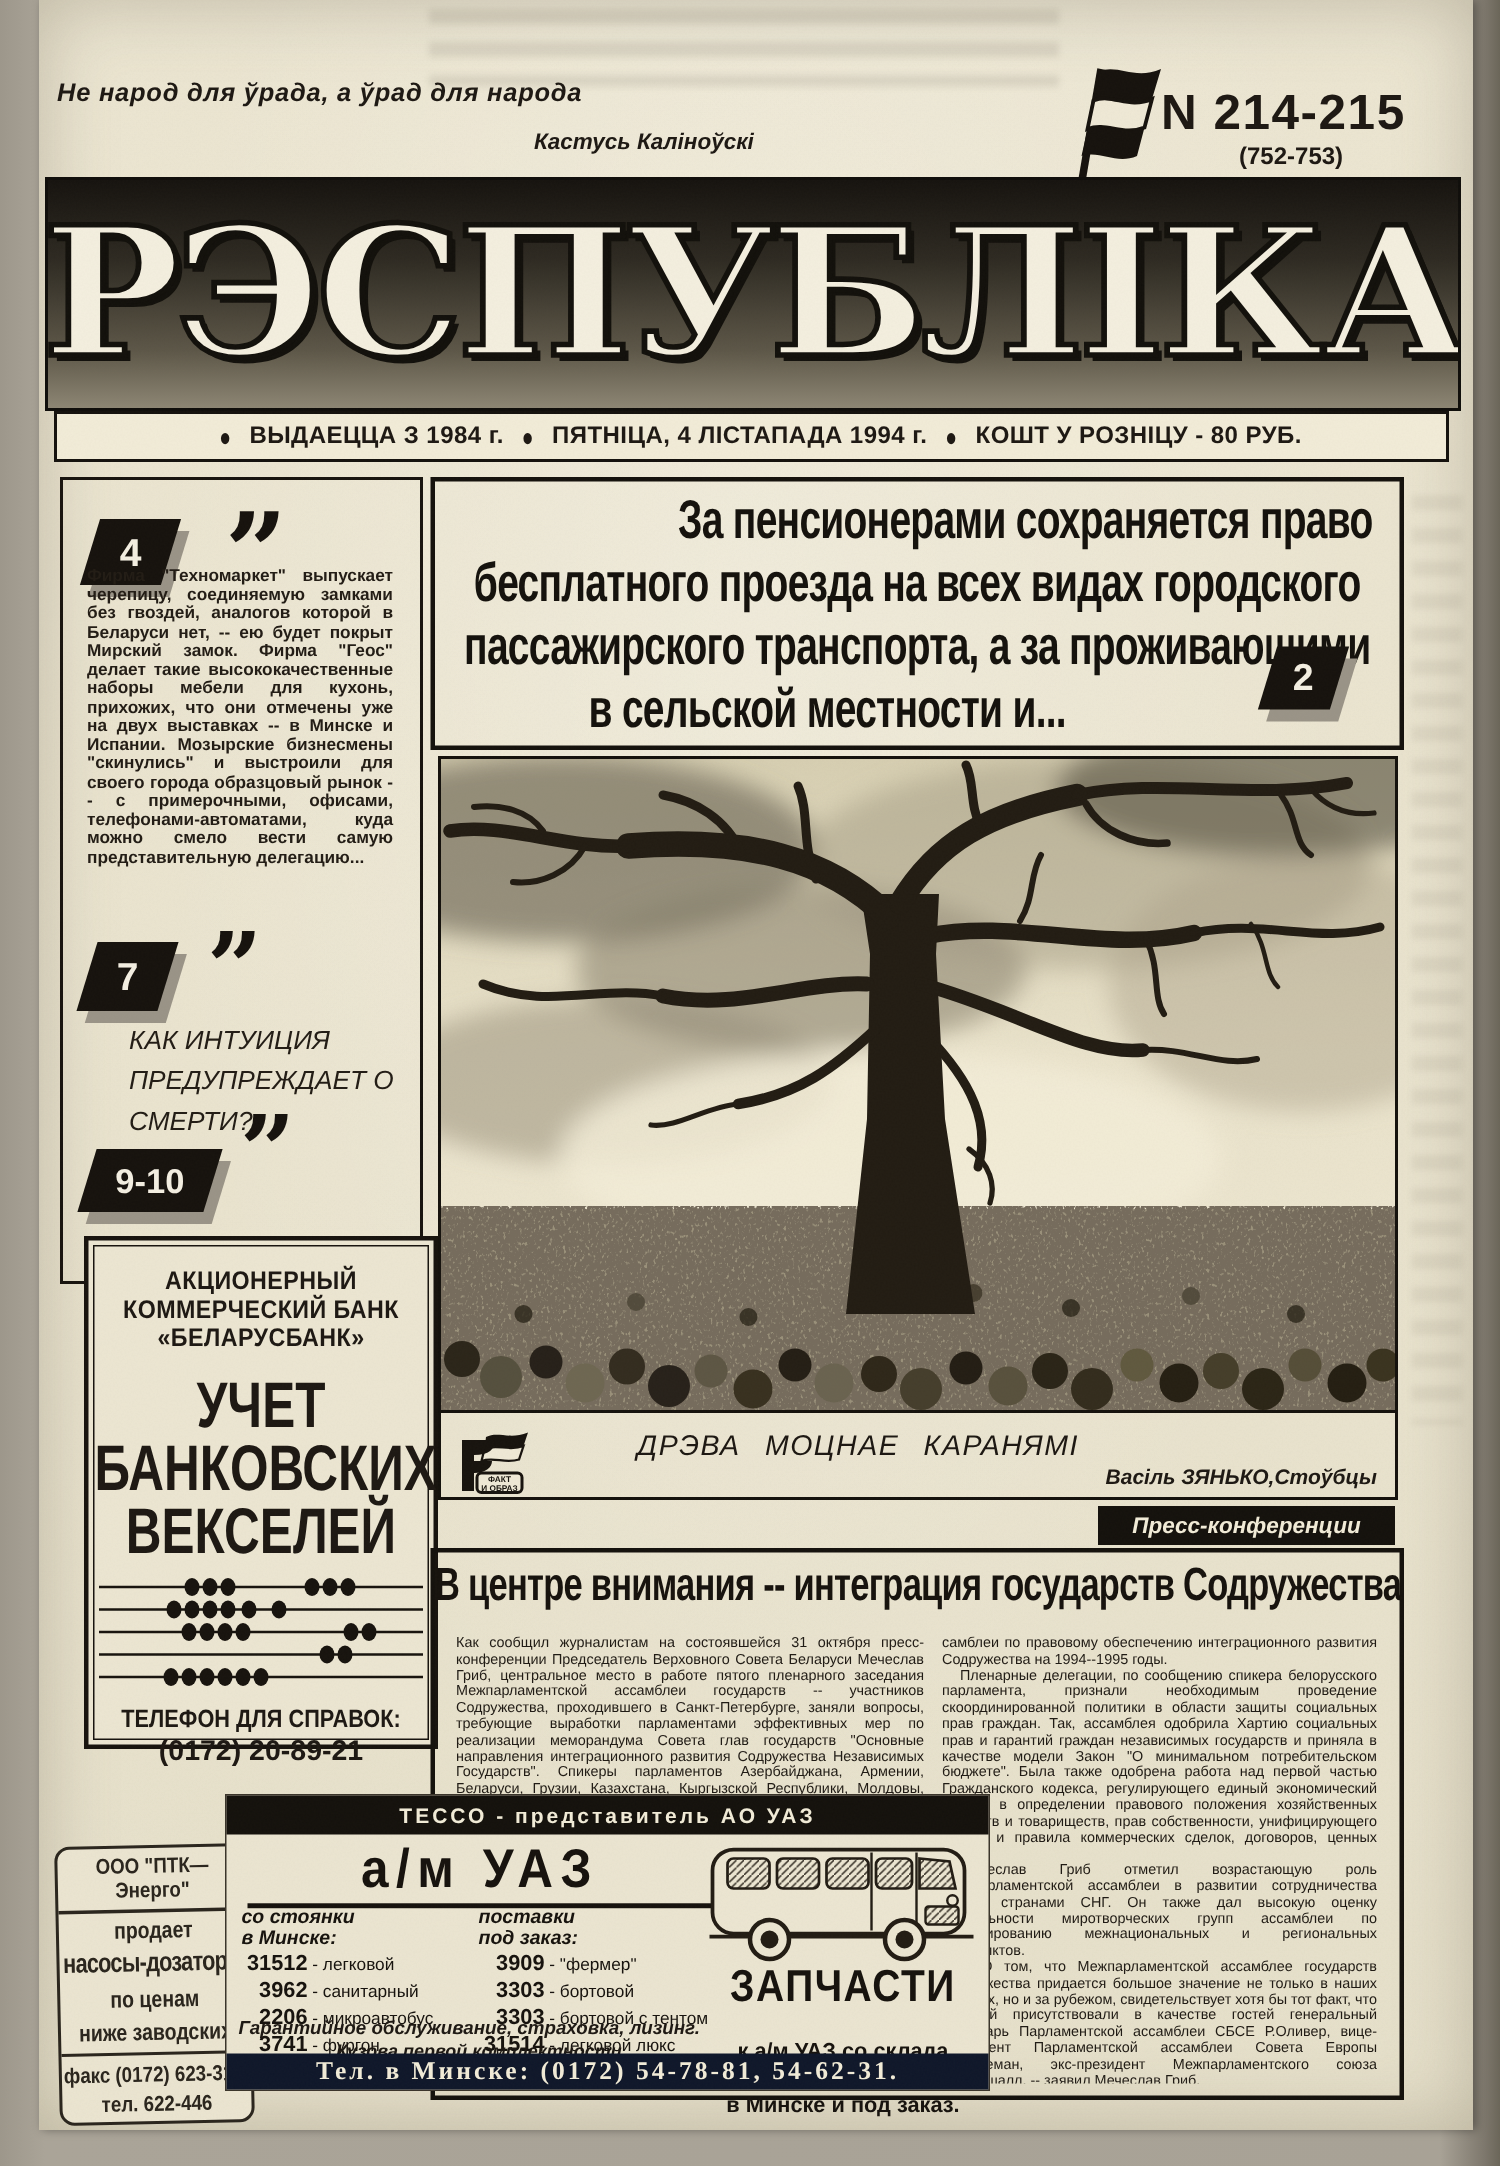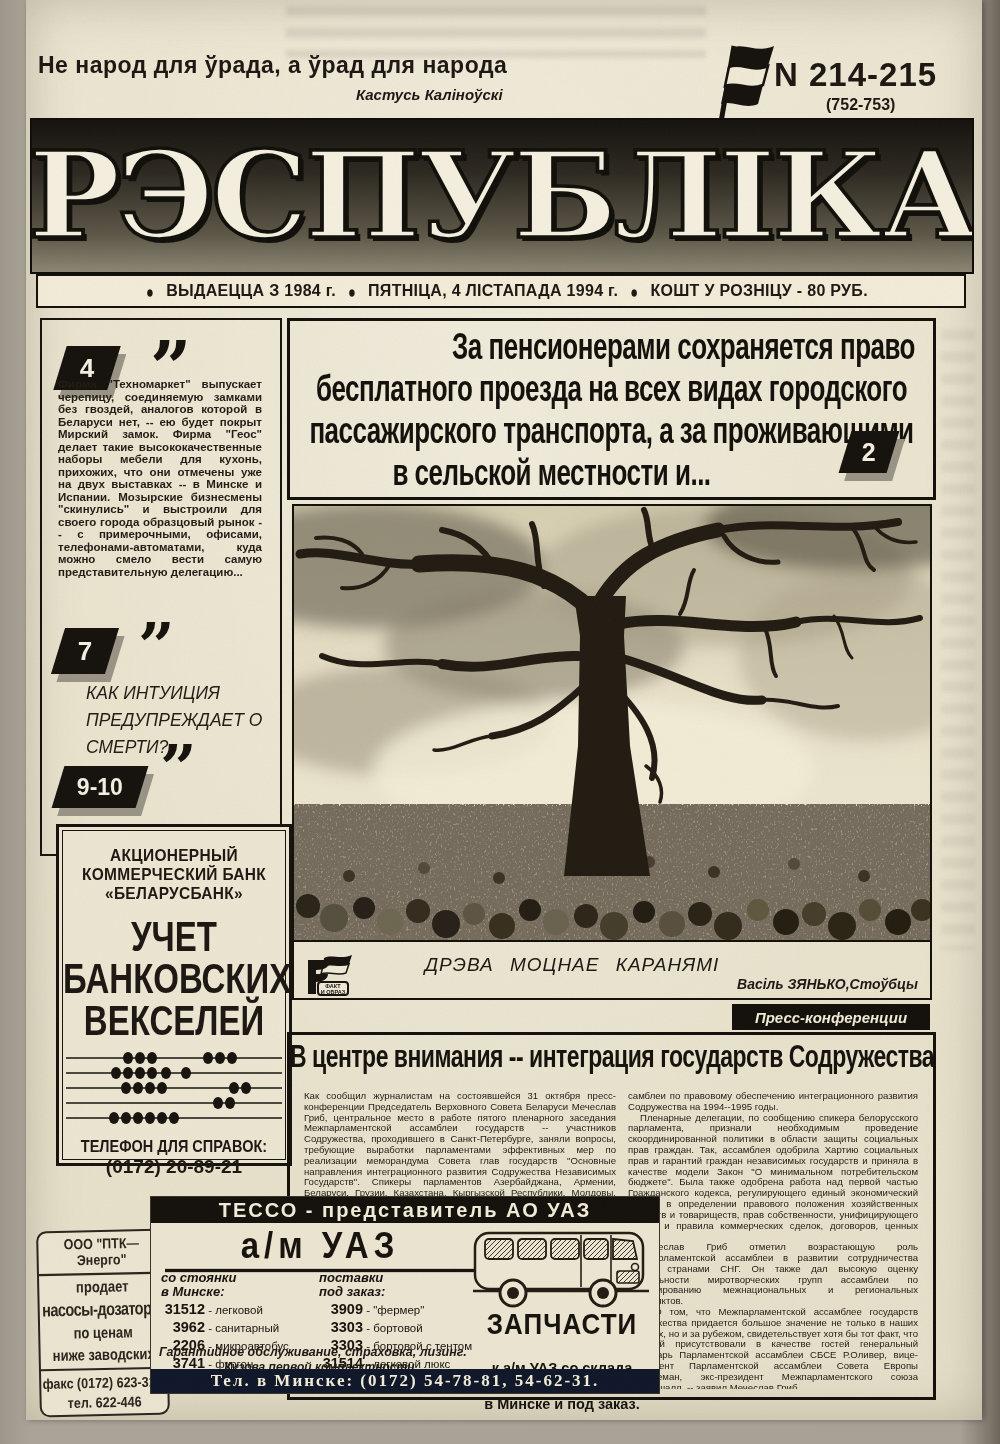--- a/index.html
+++ b/index.html
@@ -12,21 +12,21 @@
     position:absolute;left:26px;top:0;width:956px;height:1420px;
     background:
       radial-gradient(ellipse at 50% 30%, rgba(255,255,250,.25), rgba(0,0,0,0) 60%),
       linear-gradient(180deg,#ece6d2 0%,#eae4cf 55%,#e6e0ca 100%);
     box-shadow:inset 0 0 50px rgba(110,100,80,.35), 2px 0 6px rgba(0,0,0,.35);
   }
   .abs{position:absolute;}
   .bleed{position:absolute;opacity:.12;filter:blur(2px);
     background:repeating-linear-gradient(180deg,#5a5345 0 10px,transparent 10px 22px);}
   
-  .tagline{left:12px;top:52px;font-size:23px;font-weight:bold;letter-spacing:.5px;}
+  .tagline{left:12px;top:52px;font-size:17px;font-weight:bold;font-style:italic;letter-spacing:.5px;}
   .tagline-author{left:330px;top:86px;font-size:15px;font-weight:bold;font-style:italic;}
   .issue-no{left:748px;top:56px;font-size:33px;font-weight:bold;letter-spacing:1px;}
   .issue-paren{left:800px;top:96px;font-size:16px;font-weight:bold;}
   .flag-top{left:664px;top:40px;}
   .mast-box{left:4px;top:118px;width:940px;height:152px;
     background:linear-gradient(180deg,#16130f 0%,#2e2a22 35%,#5d5748 75%,#8d8674 100%);
     border:2px solid #0f0d0a;display:flex;align-items:center;justify-content:center;overflow:hidden;}
   .mast-title{
     font-family:"DejaVu Serif", serif;font-weight:bold;font-size:96px;line-height:96px;
     color:#f4efdf;-webkit-text-stroke:3px #12100b;text-shadow:3px 3px 0 #12100b;
@@ -83,21 +83,21 @@
   .article-hl{position:absolute;left:0;top:8px;width:100%;text-align:center;font-weight:bold;
     font-size:23px;letter-spacing:-.5px;transform:scaleY(1.35);white-space:nowrap;color:#16120d;}
   .col{position:absolute;font-size:9.6px;line-height:10.8px;text-align:justify;color:#1f1a14;}
   .col p{margin:0;}
   .col p + p{text-indent:12px;}
   .col1{left:14px;top:56px;width:312px;height:106px;overflow:hidden;}
   .col2{left:338px;top:56px;width:290px;height:298px;overflow:hidden;}
   
   .uaz-ad{left:124px;top:1196px;width:508px;height:196px;background:#ebe5d1;border:1px solid #3a342a;}
   .uaz-banner{position:absolute;left:0;top:0;width:100%;height:26px;background:#14110c;color:#f2ecd8;
-    display:flex;align-items:center;justify-content:center;font-size:20px;font-weight:bold;letter-spacing:2px;}
+    display:flex;align-items:center;justify-content:center;font-size:14px;font-weight:bold;letter-spacing:2px;}
   .uaz-title{position:absolute;left:14px;top:30px;width:310px;text-align:center;font-size:33px;
     font-weight:bold;letter-spacing:5px;transform:scaleY(1.1);border-bottom:3px solid #16120d;
     padding-bottom:2px;color:#16120d;white-space:nowrap;}
   .uaz-list{position:absolute;top:74px;font-size:11.5px;color:#16120d;}
   .uaz-list-1{left:10px;width:150px;}
   .uaz-list-2{left:168px;width:168px;}
   .uaz-list-h{font-weight:bold;font-style:italic;font-size:13px;line-height:14px;}
   .uaz-row{margin-top:2px;white-space:nowrap;}
   .uaz-num{display:inline-block;width:44px;text-align:right;font-weight:bold;font-size:14.5px;}
   .uaz-lbl{font-size:11.5px;}

